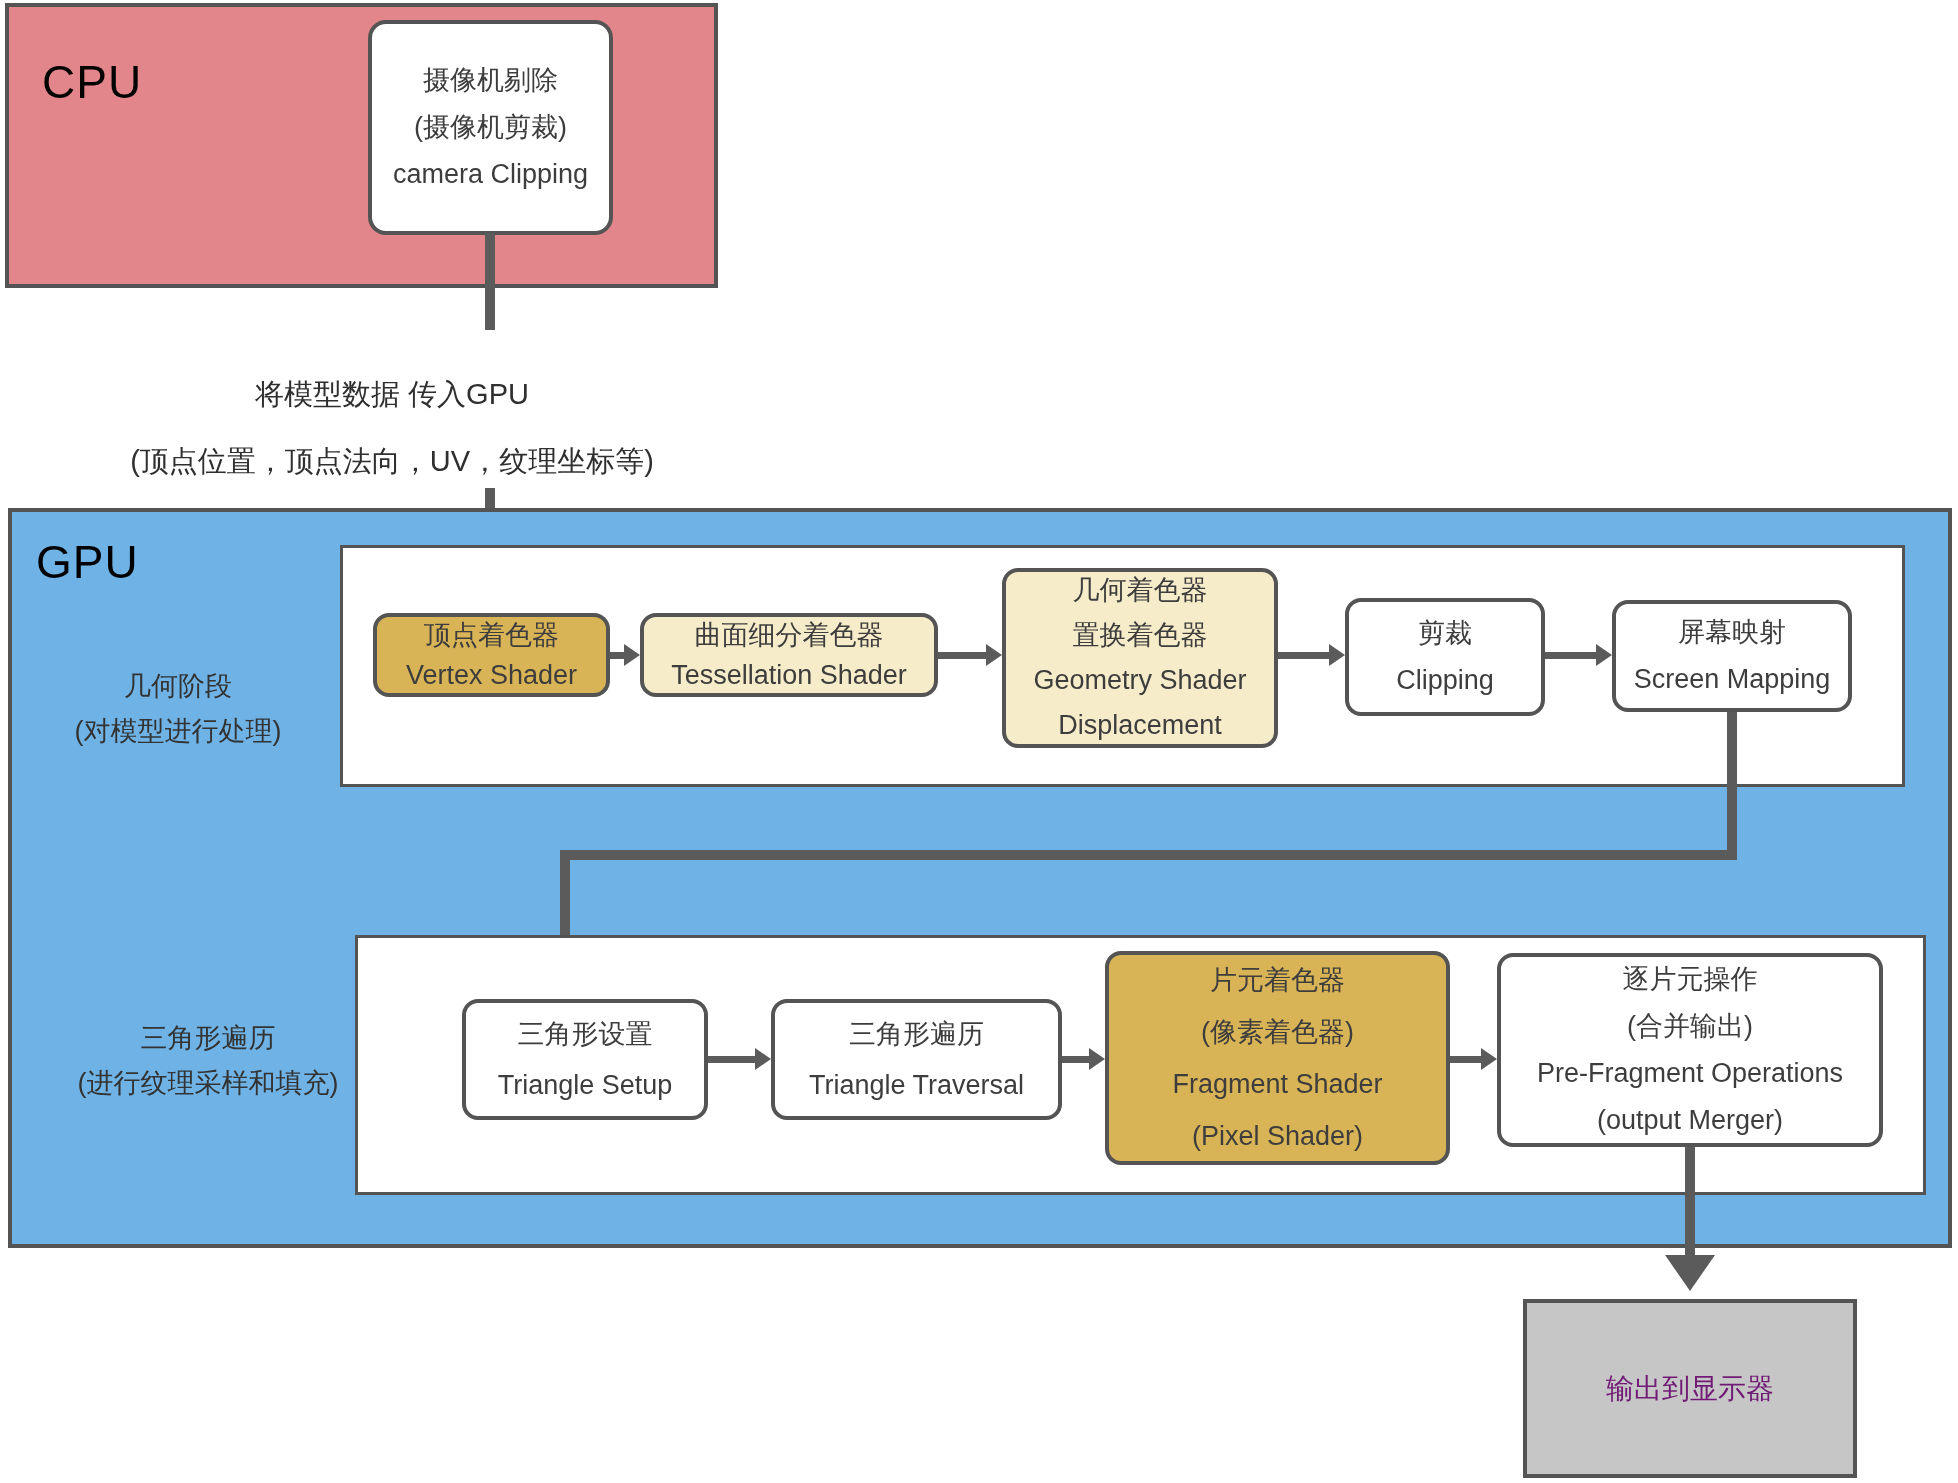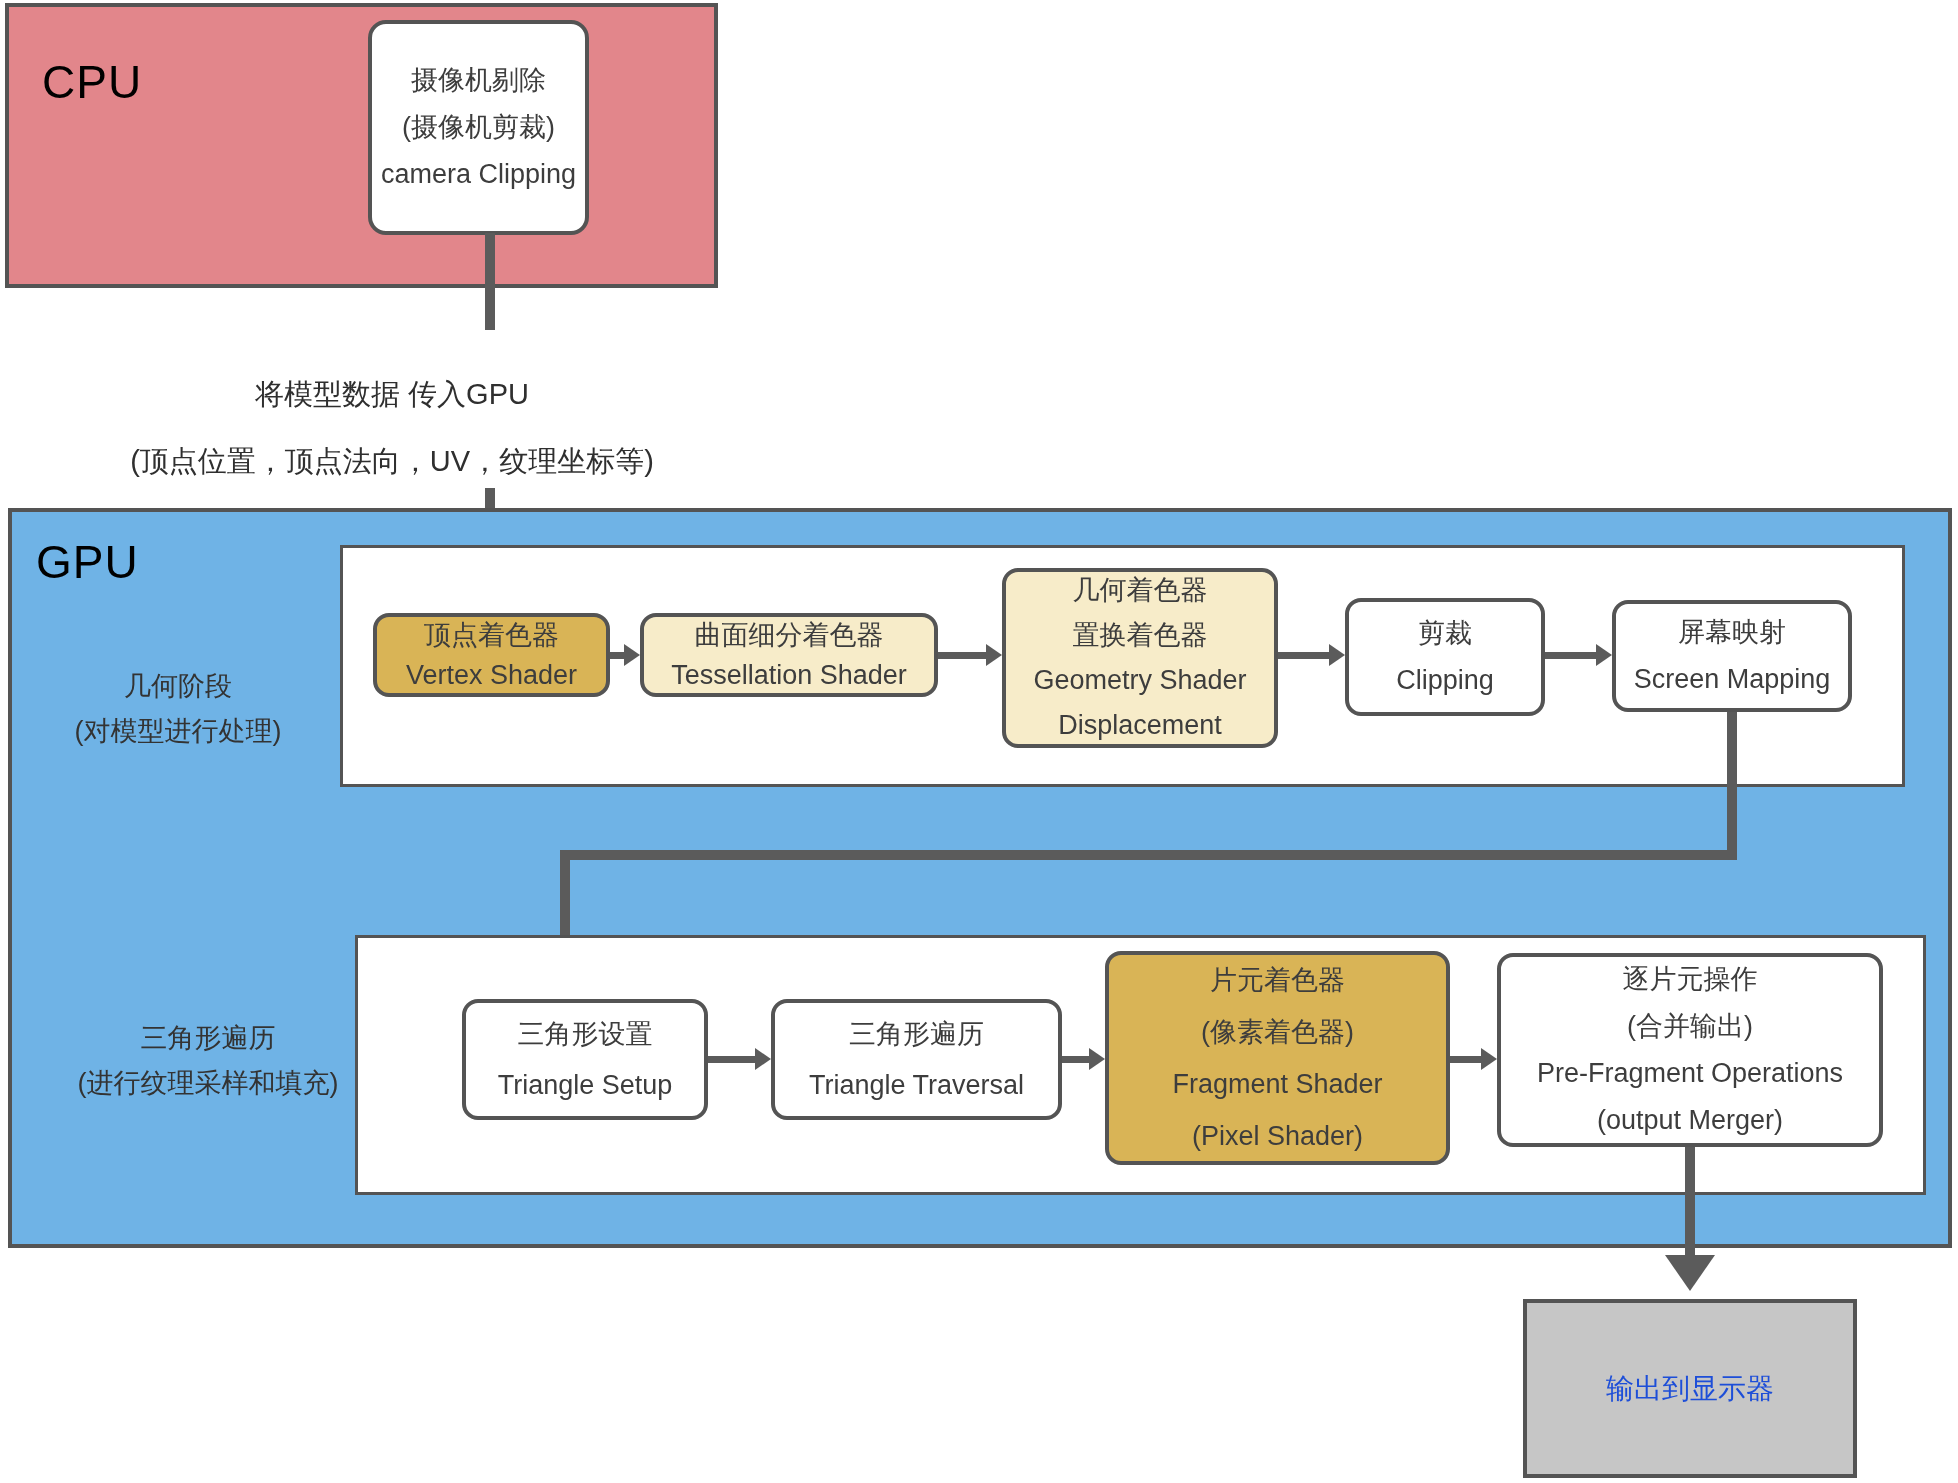--- a/index.html
+++ b/index.html
@@ -40,31 +40,31 @@
   .head-down{position:absolute;width:0;height:0;
     border-left:25px solid transparent;border-right:25px solid transparent;
     border-top:36px solid var(--line,#5b5b5b);}
   .head-down.big{border-left-width:28px;border-right-width:28px;border-top-width:42px;}
   .head-right{position:absolute;width:0;height:0;
     border-top:11px solid transparent;border-bottom:11px solid transparent;
     border-left:16px solid var(--line,#5b5b5b);}
   .smline{position:absolute;height:7px;background:var(--line,#5b5b5b);}
   .gray{background:var(--gray,#c6c6c6);}
   .outbox{position:absolute;box-sizing:border-box;border:4px solid var(--border,#545454);
-    display:flex;align-items:center;justify-content:center;font-size:28px;color:#1d4ed8;}
+    display:flex;align-items:center;justify-content:center;font-size:28px;color:#701a75;}
 </style>
 </head>
 <body>
 
 <div class="canvas">
 
   <div class="bigbox cpu" style="left:5px;top:3px;width:713px;height:285px;"></div>
   <div class="biglabel" style="left:42px;top:55px;">CPU</div>
 
-  <div class="node white n2a" style="left:368px;top:20px;width:221px;height:215px;border-radius:18px;">
+  <div class="node white n2a" style="left:368px;top:20px;width:245px;height:215px;border-radius:18px;">
     <div style="line-height:47px;">摄像机剔除</div>
     <div style="line-height:47px;">(摄像机剪裁)</div>
     <div style="line-height:47px;">camera Clipping</div>
   </div>
 
   <div class="vline" style="left:485px;top:233px;width:10px;height:97px;"></div>
 
   <div class="transfer" style="left:92px;top:348px;width:600px;">
     <div>将模型数据 传入GPU</div>
     <div>(顶点位置，顶点法向，UV，纹理坐标等)</div>

